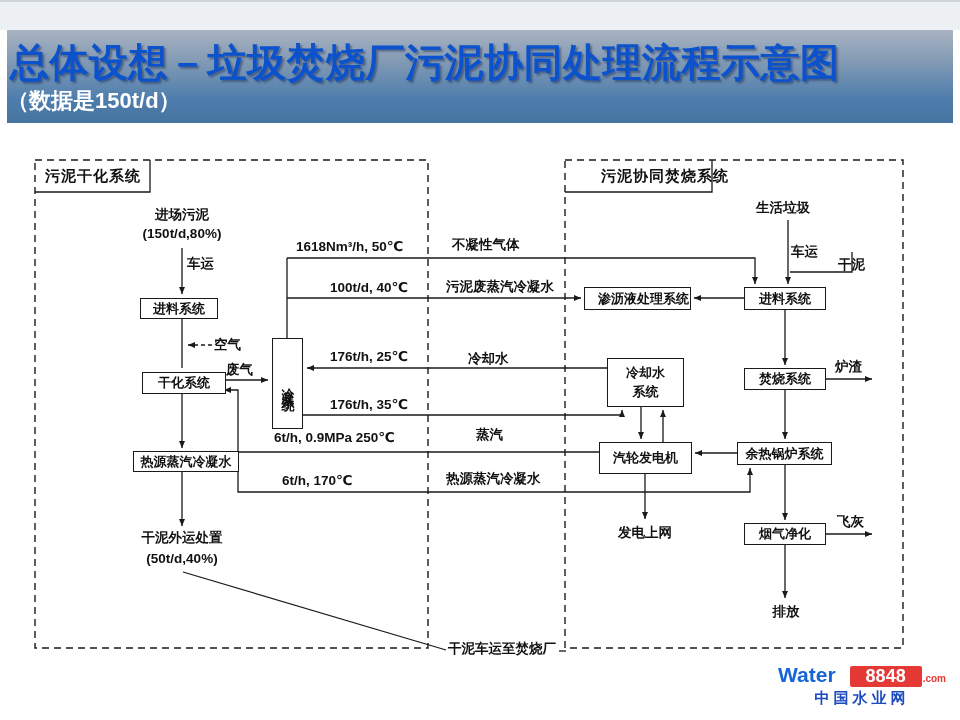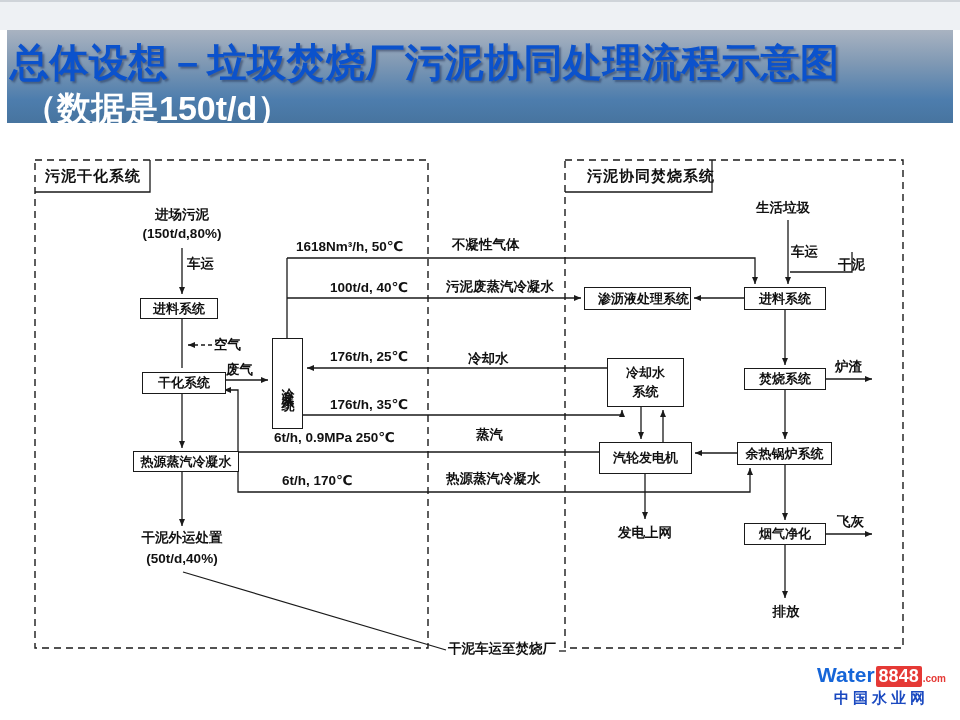--- a/index.html
+++ b/index.html
@@ -8,21 +8,21 @@
     position:relative; overflow:hidden; background:#ffffff;
     font-family:"Liberation Sans","DejaVu Sans",sans-serif; color:#111;
   }
   .topband { position:absolute; top:0; left:0; right:0; height:30px;
     background:#eef1f4; border-top:2px solid #cfd4d9; }
   .header { position:absolute; left:7px; right:7px; top:30px; height:93px;
     background:linear-gradient(180deg,#a9b3c1 0%,#8099b4 35%,#4d7dad 75%,#47749f 100%); }
   .title { position:absolute; left:3px; top:6px; font-size:39px; font-weight:bold;
     color:#0b52cc; white-space:nowrap; letter-spacing:0.5px;
     text-shadow:2px 2px 2px rgba(25,35,70,0.45); }
-  .subtitle { position:absolute; left:16px; top:56px; font-size:34px; font-weight:bold;
+  .subtitle { position:absolute; left:0; top:56px; font-size:22px; font-weight:bold;
     color:#ffffff; white-space:nowrap; }
 
   .diagram { position:absolute; inset:0; }
   svg.flow { position:absolute; left:0; top:0; }
   .ln { stroke:#1a1a1a; stroke-width:1.3; fill:none; }
   .ar { marker-end:url(#ah); }
   .dsh { stroke-dasharray:4 3; }
   .dashrect { stroke:#1a1a1a; stroke-width:1.4; fill:none; stroke-dasharray:7 5; }
 
   .node { position:absolute; border:1.4px solid #1a1a1a; background:#fff;
@@ -32,21 +32,21 @@
   .node.vert { writing-mode:vertical-rl; text-orientation:upright; letter-spacing:3px; }
 
   .lbl { position:absolute; font-size:13.5px; font-weight:bold; white-space:nowrap; z-index:2; }
   .cx { transform:translateX(-50%); }
   .syslbl { font-size:15px; letter-spacing:1px; }
 
   .logo { position:absolute; right:14px; bottom:12px; text-align:center; z-index:4; }
   .logo-top { display:flex; align-items:baseline; justify-content:center; }
   .lg-water { color:#1565d8; font-weight:bold; font-size:21px; }
   .lg-8848 { background:#e53935; color:#fff; font-weight:bold; font-size:18px;
-    padding:0 3px; margin-left:1px; border-radius:2px; }
+    padding:0 16px; margin-left:14px; border-radius:2px; }
   .lg-com { color:#e53935; font-size:10px; font-weight:bold; margin-left:1px; }
   .lg-cn { color:#1a49c0; font-weight:bold; font-size:15px; letter-spacing:4px; margin-top:2px; }
 </style>
 </head>
 <body>
 
 <div class="topband"></div>
 
 <div class="header">
   <div class="title">总体设想－垃圾焚烧厂污泥协同处理流程示意图</div>
@@ -96,21 +96,21 @@
     <line class="ln ar" x1="785" y1="390" x2="785" y2="439"></line>
     <line class="ln ar" x1="785" y1="465" x2="785" y2="520"></line>
     <line class="ln ar" x1="826" y1="534" x2="872" y2="534"></line>
     <line class="ln ar" x1="785" y1="545" x2="785" y2="598"></line>
 
     <line class="ln" x1="183" y1="572" x2="446" y2="650"></line>
     <line class="ln" x1="559" y1="651" x2="566" y2="651"></line>
   </svg>
 
   <div class="lbl syslbl" style="left:45px;top:167px;">污泥干化系统</div>
-  <div class="lbl syslbl" style="left:587px;top:167px;">污泥协同焚烧系统</div>
+  <div class="lbl syslbl" style="left:601px;top:167px;">污泥协同焚烧系统</div>
 
   <div class="node" style="left:140px;top:298px;width:78px;height:21px;">进料系统</div>
   <div class="node" style="left:142px;top:372px;width:84px;height:22px;">干化系统</div>
   <div class="node vert" style="left:272px;top:338px;width:31px;height:91px;">冷凝系统</div>
   <div class="node" style="left:133px;top:451px;width:106px;height:21px;">热源蒸汽冷凝水</div>
   <div class="node" style="left:584px;top:287px;width:107px;height:23px;padding-left:12px;">渗沥液处理系统</div>
   <div class="node wrap" style="left:607px;top:358px;width:77px;height:49px;">冷却水系统</div>
   <div class="node" style="left:599px;top:442px;width:93px;height:32px;">汽轮发电机</div>
   <div class="node" style="left:744px;top:287px;width:82px;height:23px;">进料系统</div>
   <div class="node" style="left:744px;top:368px;width:82px;height:22px;">焚烧系统</div>

